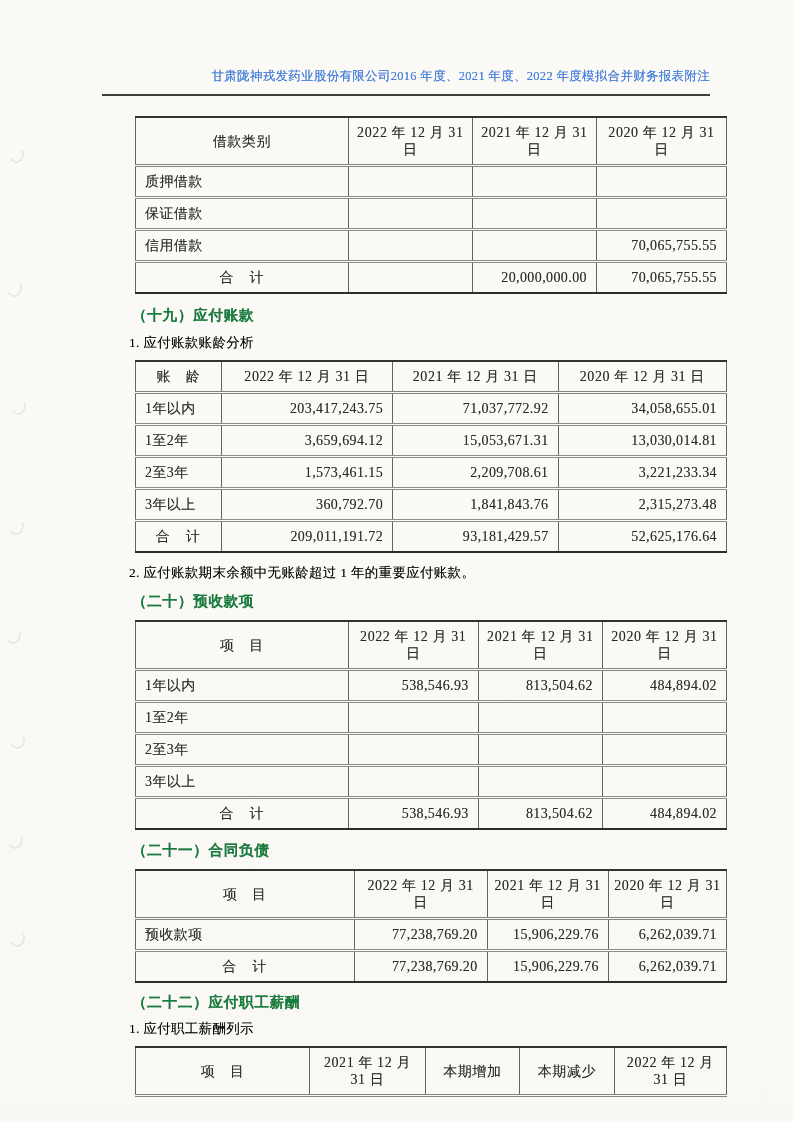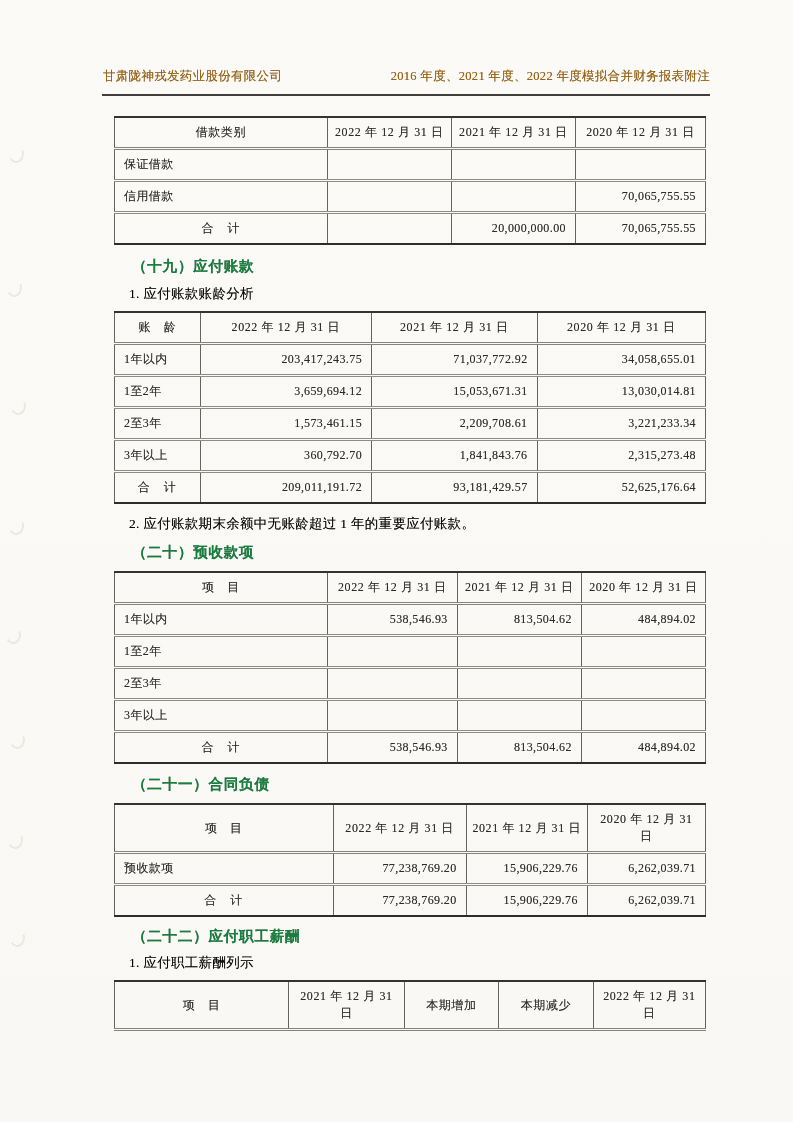--- a/index.html
+++ b/index.html
@@ -19,31 +19,31 @@
   .bmark {
     position:absolute; width:11px; height:13px;
     border:2px solid #e9e9e3;
     border-left-color:transparent; border-top-color:transparent;
     border-radius:50%;
     transform:rotate(15deg);
   }
   .content { position:absolute; left:102px; top:0; width:608px; }
 
   .doc-header {
-    display:flex; justify-content:space-between; align-items:flex-end;
+    display:flex; justify-content:flex-end; align-items:flex-end;
     padding:68px 0 9px 1px;
     border-bottom:2px solid #3f3f3b;
-    font-size:12.5px; letter-spacing:0.3px; color:#a16207;
+    font-size:12.5px; letter-spacing:0.3px; color:#3b82f6;
     text-shadow:0 0 0.4px rgba(45,45,42,0.5);
   }
 
   table.fin {
     border-collapse:collapse; table-layout:fixed;
-    margin:8px 0 0 12px; width:592px;
-    font-size:12px;
+    margin:8px 0 0 33px; width:592px;
+    font-size:14px;
     border:1.5px solid #494944;
     border-top:2px solid #33332f;
     border-bottom:2.5px solid #2d2d2a;
     text-shadow:0 0 0.4px rgba(45,45,42,0.45);
   }
   table.fin.mt-lg { margin-top:20px; }
   table.fin th {
     font-weight:normal; text-align:center;
     padding:6px 5px; line-height:17px;
     border-left:1px solid #64645f; border-right:1px solid #64645f;
@@ -104,20 +104,26 @@
       <thead>
         <tr>
           <th>借款类别</th>
           <th>2022 年 12 月 31 日</th>
           <th>2021 年 12 月 31 日</th>
           <th>2020 年 12 月 31 日</th>
         </tr>
       </thead>
       <tbody>
         <tr>
+          <td class="lbl">质押借款</td>
+          <td class="num"></td>
+          <td class="num"></td>
+          <td class="num"></td>
+        </tr>
+        <tr>
           <td class="lbl">保证借款</td>
           <td class="num"></td>
           <td class="num"></td>
           <td class="num"></td>
         </tr>
         <tr>
           <td class="lbl">信用借款</td>
           <td class="num"></td>
           <td class="num"></td>
           <td class="num">70,065,755.55</td>

